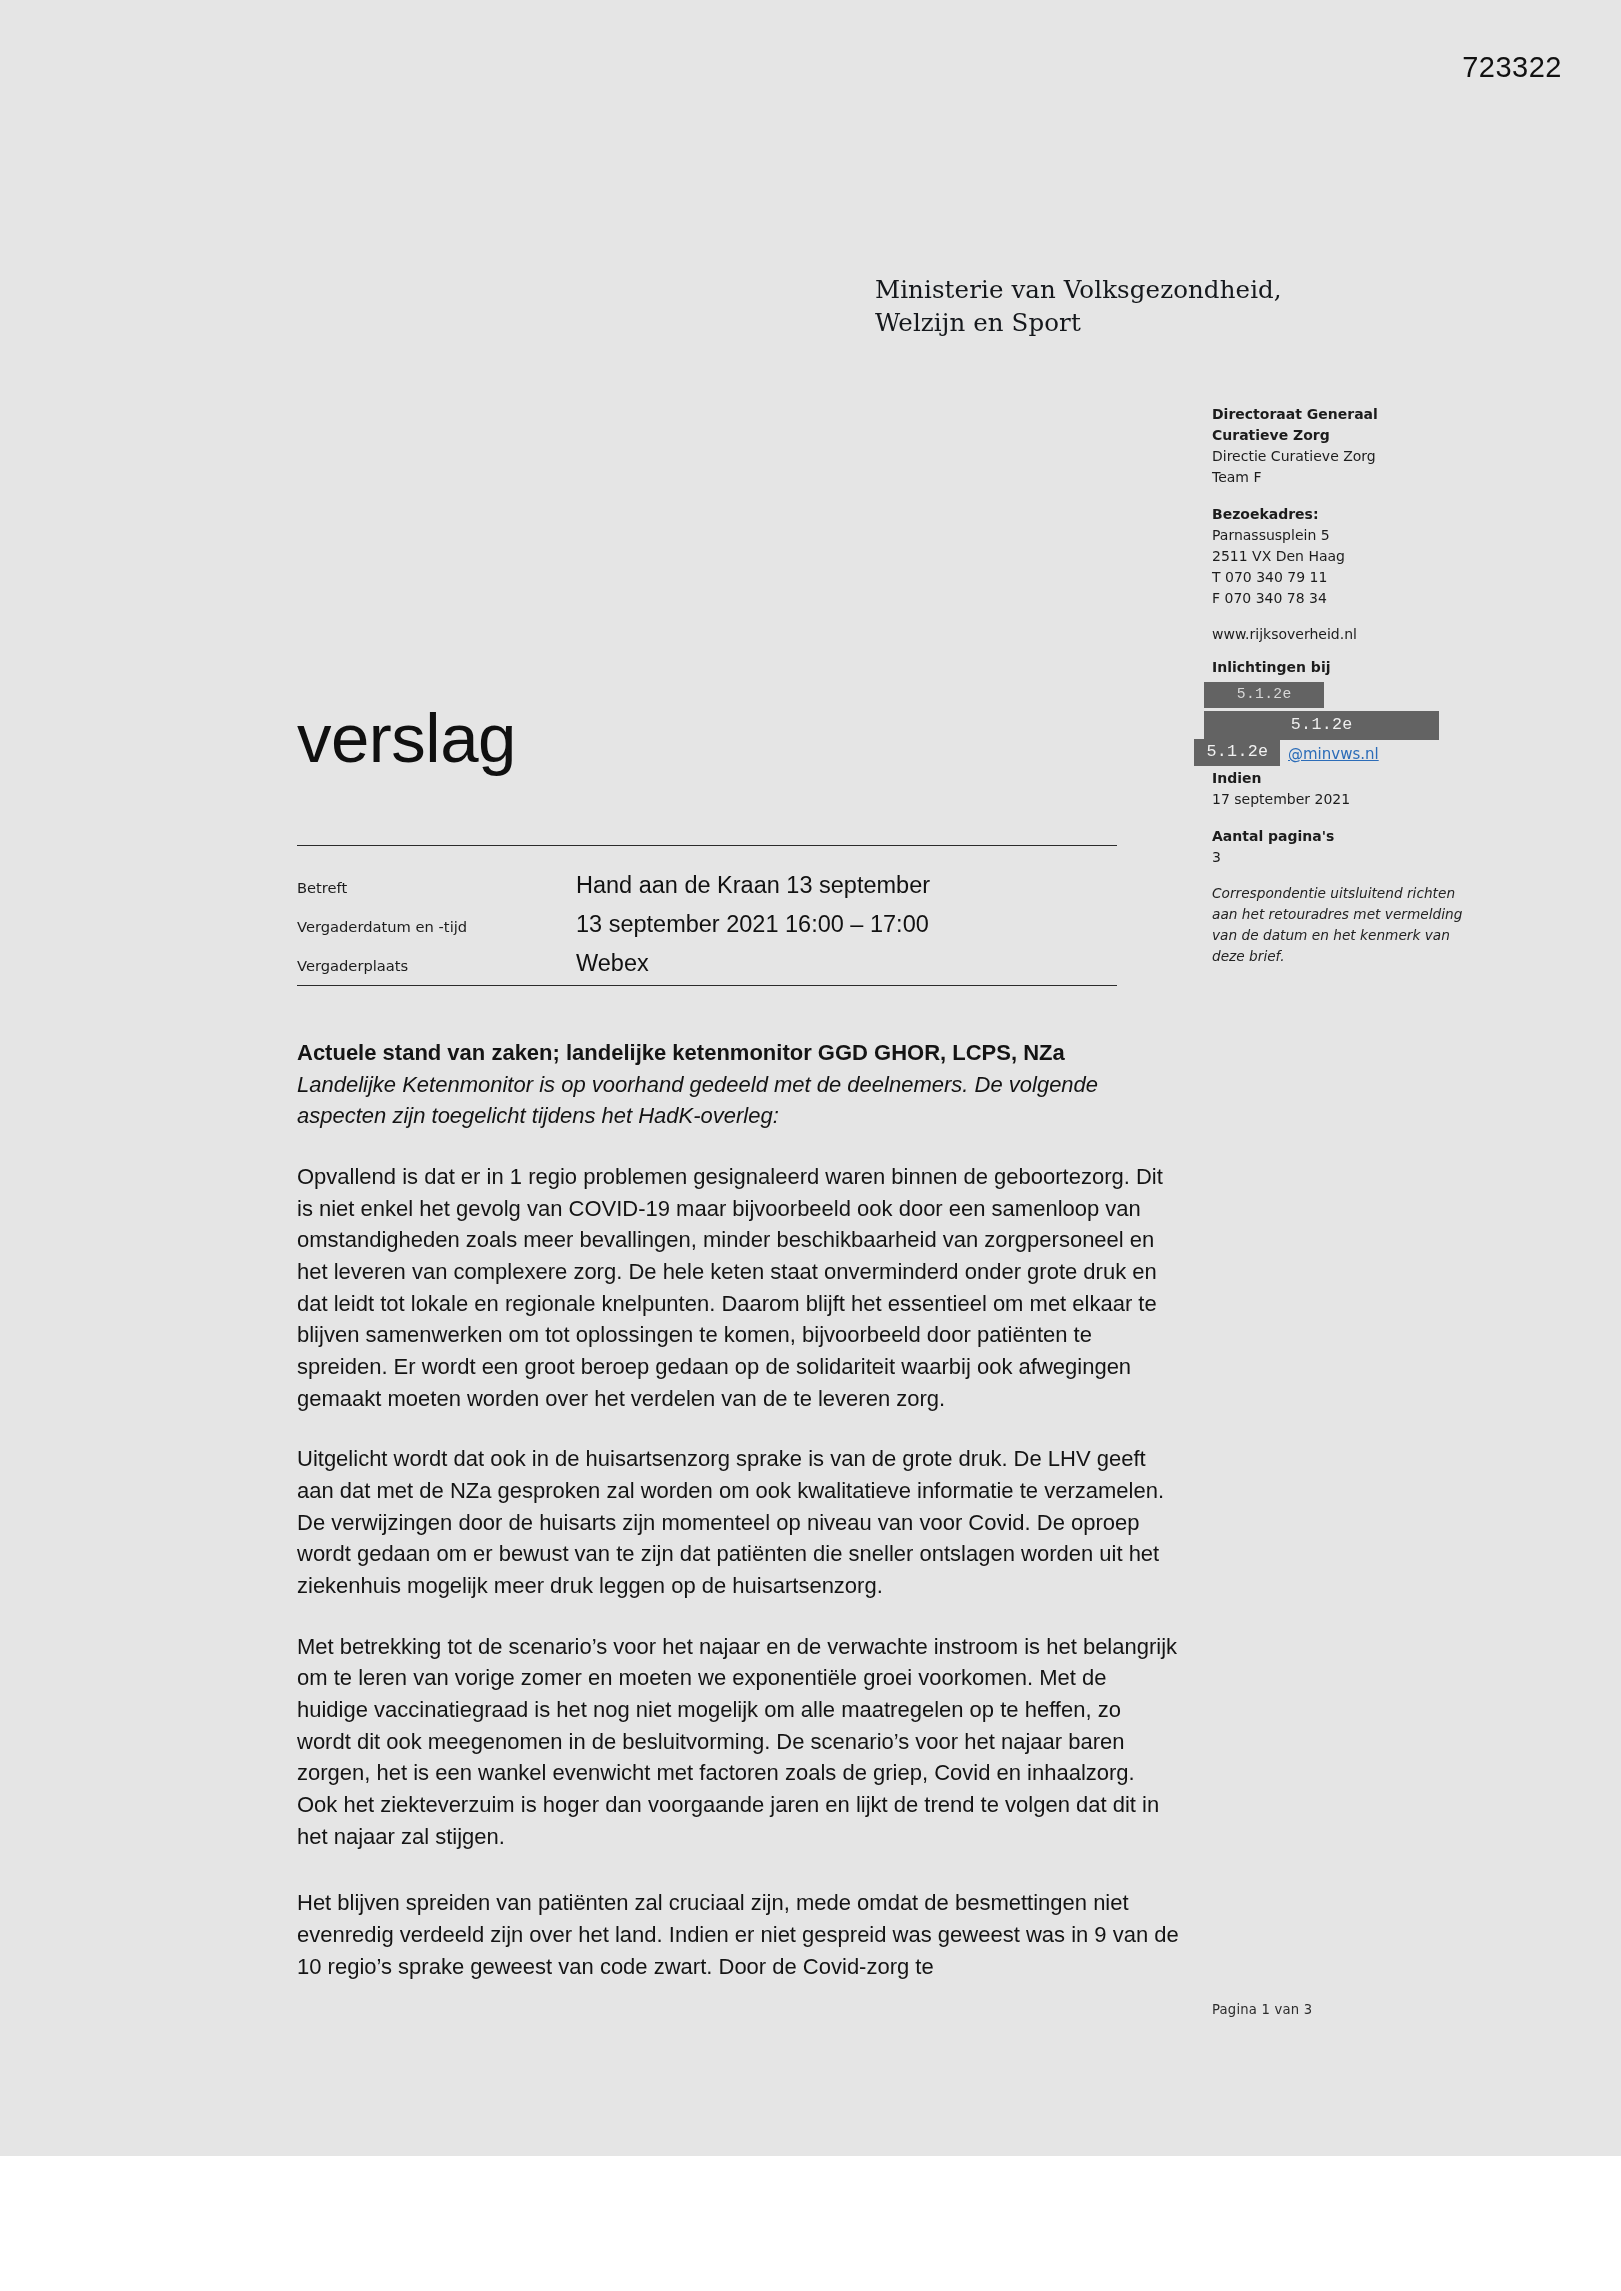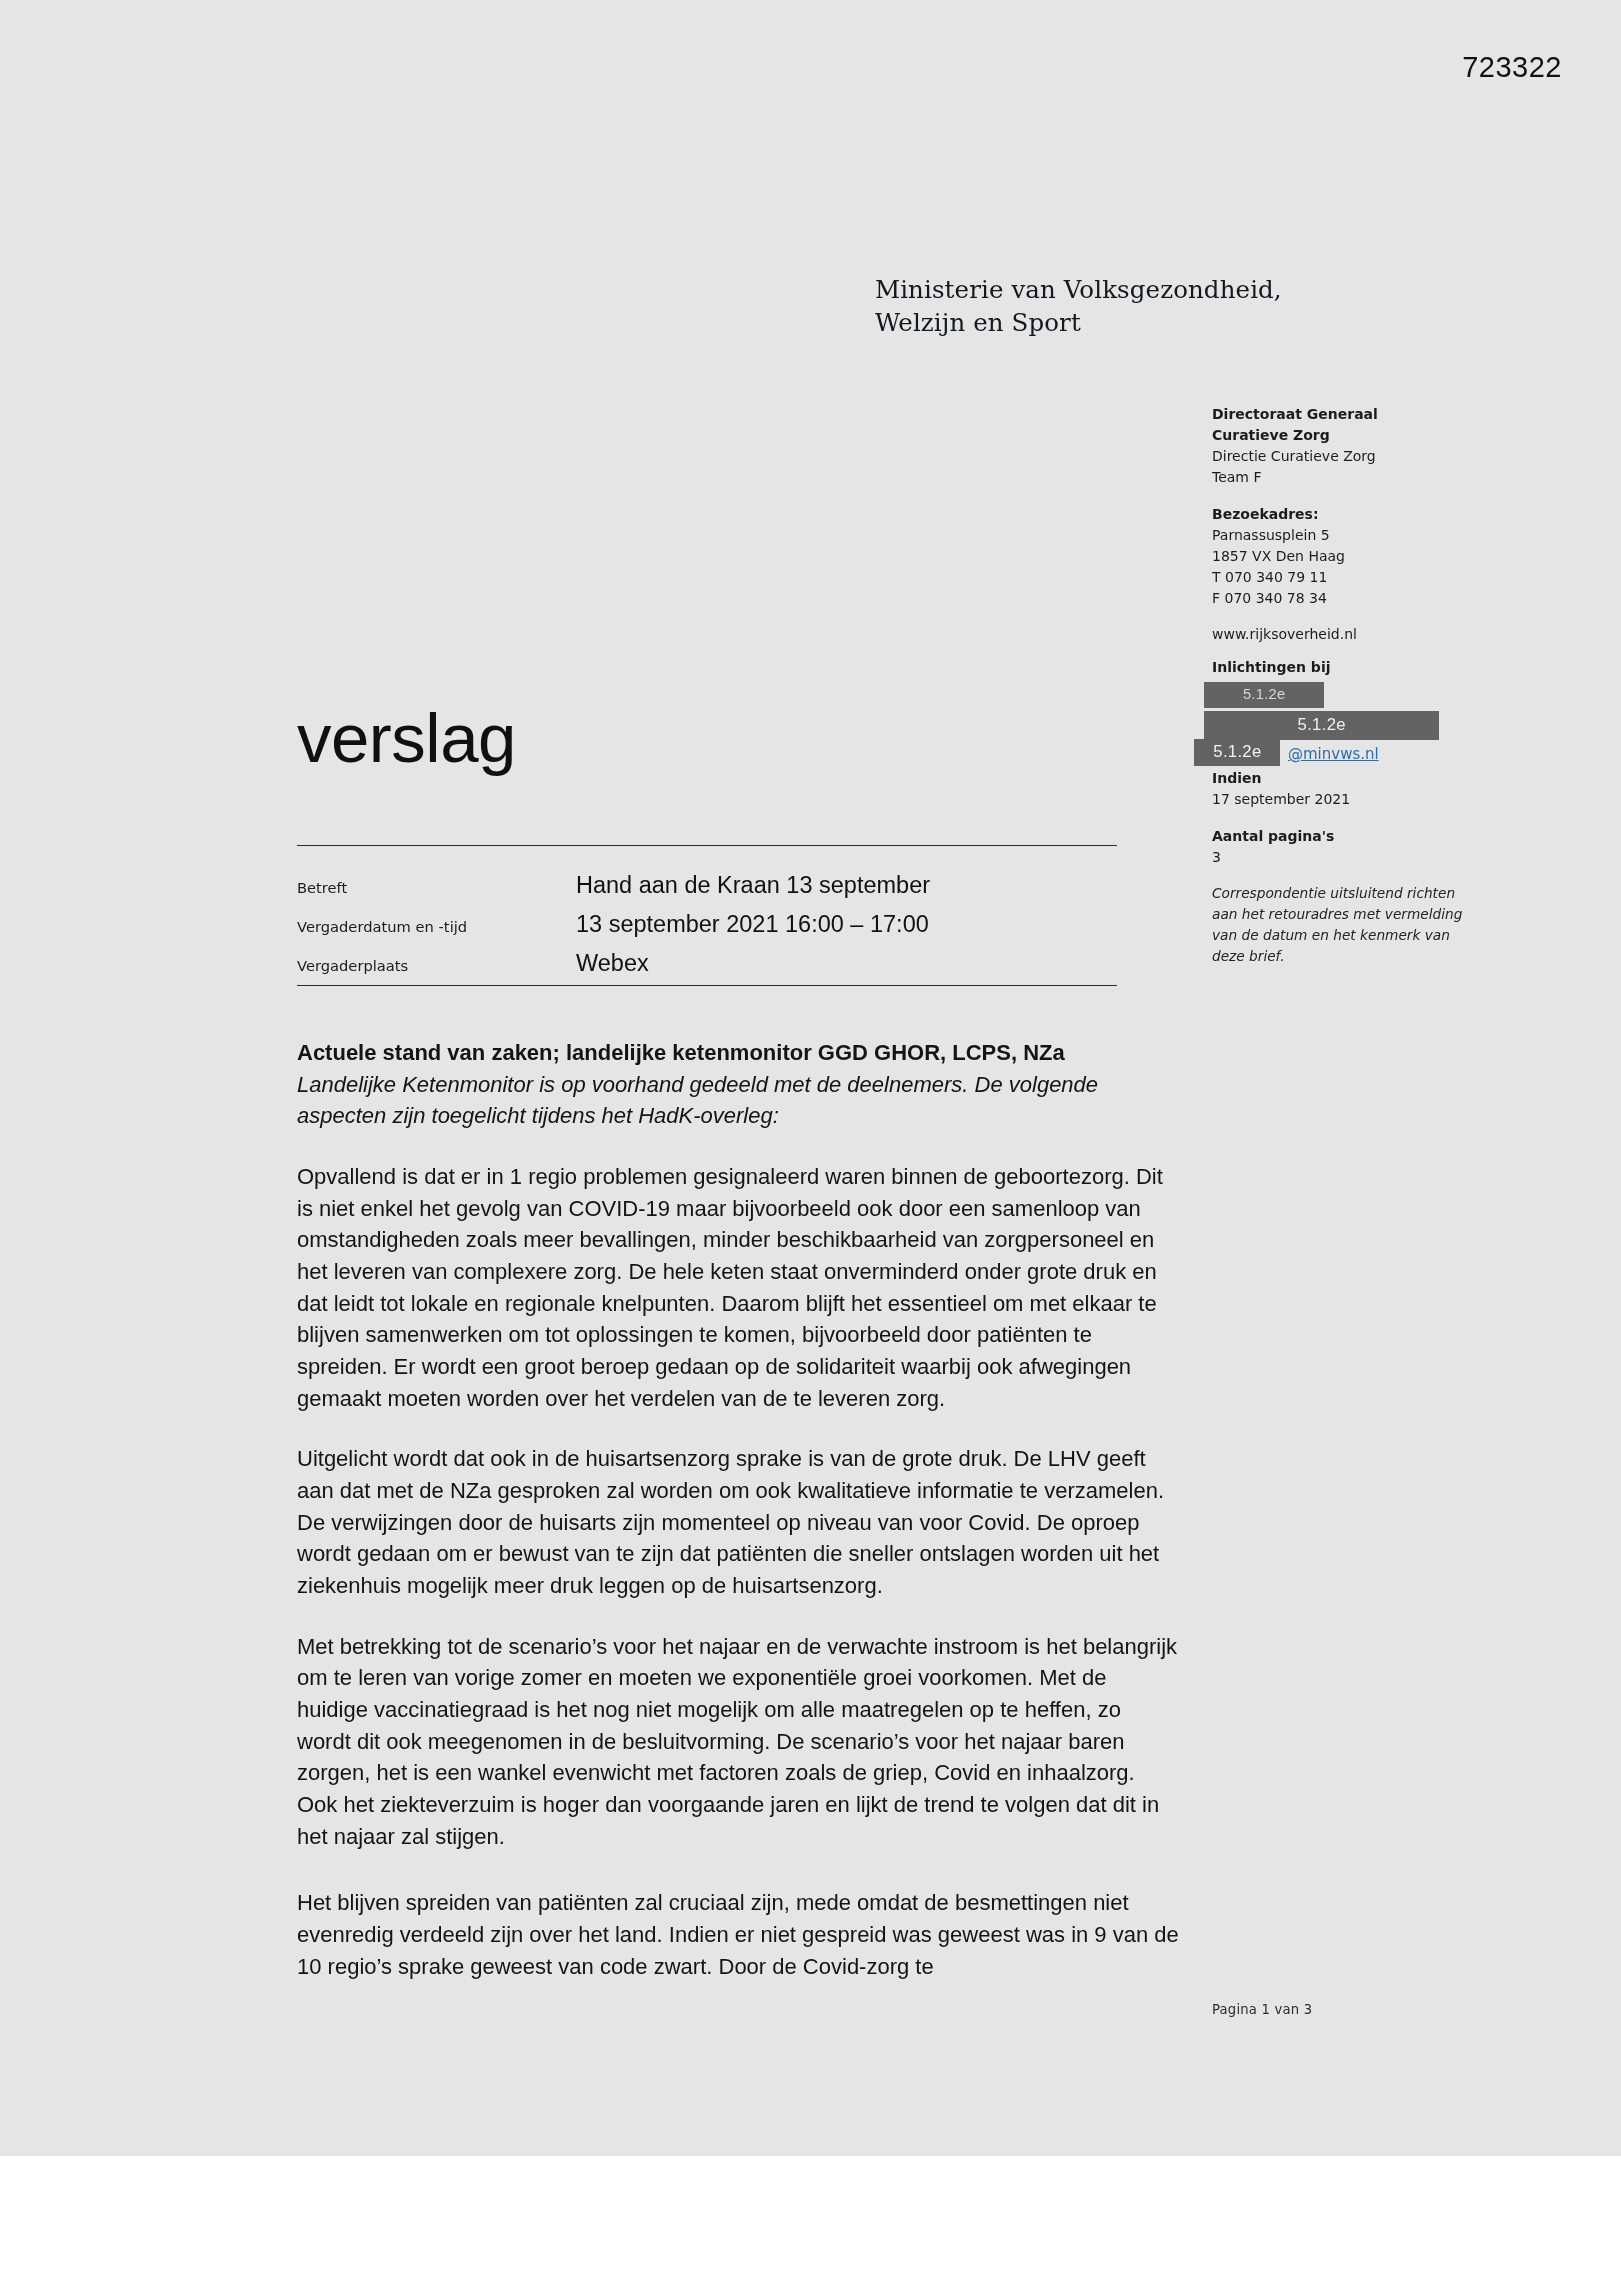--- a/index.html
+++ b/index.html
@@ -61,21 +61,21 @@
   .meta-block.tight { margin-bottom: 0; }
   .meta-line { white-space: nowrap; }
   .url-line { margin-bottom: 11.8px; }
 
   
   .redact-wrap { position: relative; height: 86px; margin-top: 3.9px; }
   .redact {
     position: absolute;
     background: #636363;
     color: #d8d8d8;
-    font-family: Liberation Sans, sans-serif;
+    font-family: Liberation Mono, monospace;
     font-size: 14.7px;
     line-height: 1;
     display: flex;
     align-items: center;
     justify-content: center;
     letter-spacing: 0.3px;
   }
   .redact.r1 { left: -7.8px; top: 0px;  width: 120px; height: 25.5px; }
   .redact.r2 { left: -7.8px; top: 29px; width: 235px; height: 29px; color:#efefef; font-size: 16.7px;}
   .redact.r3 { left: -17.6px; top: 57px; width: 86px; height: 27.4px; color:#f2f2f2; font-size: 16.7px; }
@@ -197,21 +197,21 @@
     <div class="meta-block">
       <div class="meta-line bold">Directoraat Generaal</div>
       <div class="meta-line bold">Curatieve Zorg</div>
       <div class="meta-line">Directie Curatieve Zorg</div>
       <div class="meta-line">Team F</div>
     </div>
 
     <div class="meta-block">
       <div class="meta-line bold">Bezoekadres:</div>
       <div class="meta-line">Parnassusplein 5</div>
-      <div class="meta-line">1857 VX  Den Haag</div>
+      <div class="meta-line">2511 VX  Den Haag</div>
       <div class="meta-line">T  070 340 79 11</div>
       <div class="meta-line">F  070 340 78 34</div>
     </div>
 
     <div class="url-line">www.rijksoverheid.nl</div>
 
     <div class="meta-block tight">
       <div class="meta-line bold">Inlichtingen bij</div>
       <div class="redact-wrap">
         <div class="redact r1">5.1.2e</div>

